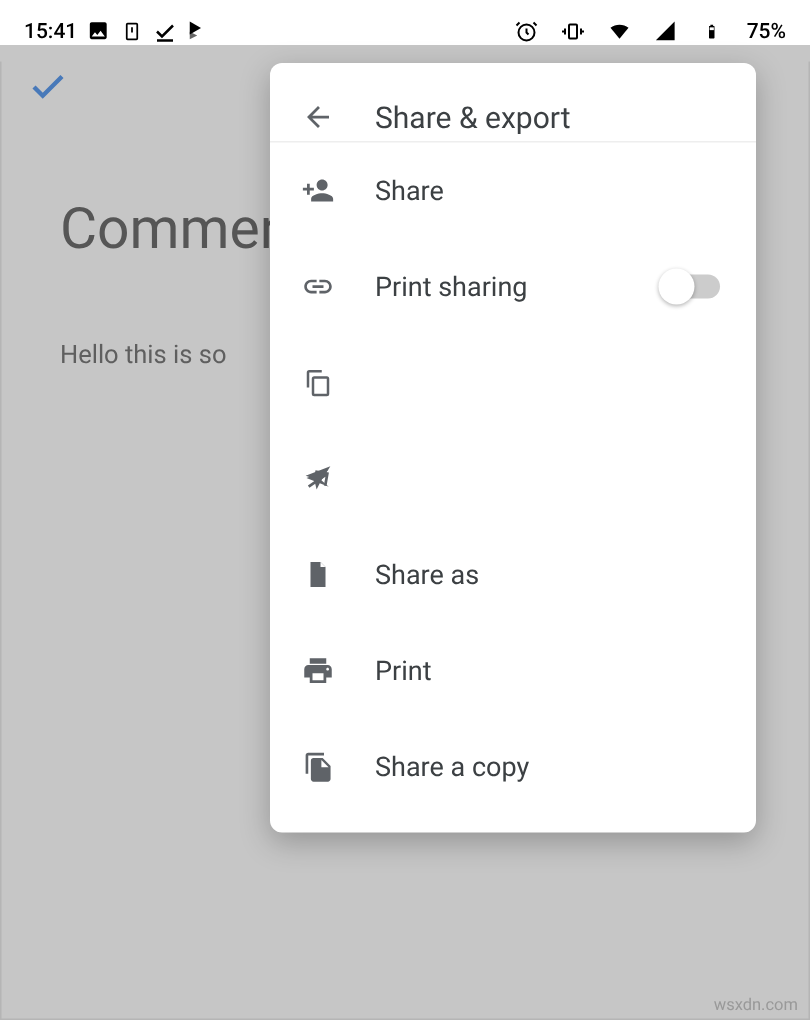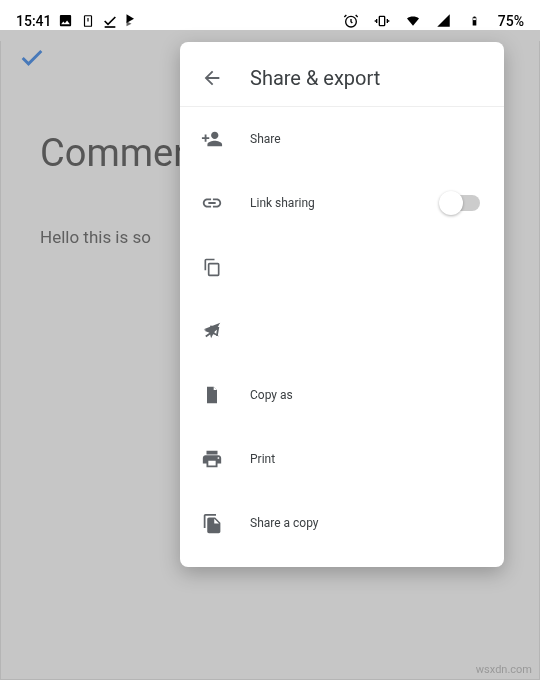--- a/index.html
+++ b/index.html
@@ -74,21 +74,21 @@
       right: 36px;
       width: 324px;
       background: #fff;
       border-radius: 8px;
       box-shadow: 0 6px 20px rgba(0,0,0,0.25);
       padding: 10px 0 12px 0;
     }
     .sheet-header {
       display: flex;
       align-items: flex-start;
-      padding: 14px 20px 16px 20px;
+      padding: 14px 20px 4px 20px;
       border-bottom: 1px solid #eee;
     }
     .sheet-header-title {
       font-size: 20px;
       color: #3c4043;
       margin-left: 26px;
     }
     .sheet-item {
       display: flex;
       align-items: center;
@@ -98,21 +98,21 @@
     .sheet-item-icon {
       width: 24px;
       height: 24px;
       display: flex;
       align-items: center;
       justify-content: center;
       color: #5f6368;
       flex-shrink: 0;
     }
     .sheet-item-label {
-      font-size: 12px;
+      font-size: 18px;
       color: #3c4043;
       margin-left: 26px;
       flex: 1;
     }
     
     .toggle {
       width: 38px;
       height: 16px;
       background: #ccc;
       border-radius: 10px;
@@ -236,21 +236,21 @@
       </span>
       <span class="sheet-item-label">Share</span>
     </div>
 
     <div class="sheet-item">
       <span class="sheet-item-icon">
         <svg viewBox="0 0 24 24" width="22" height="22" fill="#5f6368">
             <path d="M3.9 12c0-1.71 1.39-3.1 3.1-3.1h4V7H7c-2.76 0-5 2.24-5 5s2.24 5 5 5h4v-1.9H7c-1.71 0-3.1-1.39-3.1-3.1zM8 13h8v-2H8v2zm9-6h-4v1.9h4c1.71 0 3.1 1.39 3.1 3.1s-1.39 3.1-3.1 3.1h-4V17h4c2.76 0 5-2.24 5-5s-2.24-5-5-5z"></path>
           </svg>
       </span>
-      <span class="sheet-item-label">Link sharing</span>
+      <span class="sheet-item-label">Print sharing</span>
       <span class="toggle">
         <span class="toggle-knob"></span>
       </span>
     </div>
 
     <div class="sheet-item">
       <span class="sheet-item-icon">
         <svg viewBox="0 0 24 24" width="20" height="20" fill="none" stroke="#5f6368" stroke-width="2">
             <rect x="8" y="8" width="12" height="14" rx="1"></rect>
             <path d="M4 16V4c0-.5.5-1 1-1h10"></path>
@@ -276,21 +276,21 @@
       </span>
     </div>
 
     <div class="sheet-item">
       <span class="sheet-item-icon">
         <svg viewBox="0 0 24 24" width="20" height="22" fill="#5f6368">
             <path d="M6 2h8l4 4v16H6V2z"></path>
             <path d="M14 2v4h4" fill="#fff"></path>
           </svg>
       </span>
-      <span class="sheet-item-label">Copy as</span>
+      <span class="sheet-item-label">Share as</span>
     </div>
 
     <div class="sheet-item">
       <span class="sheet-item-icon">
         <svg viewBox="0 0 24 24" width="22" height="22" fill="#5f6368">
             <path d="M19 8H5c-1.66 0-3 1.34-3 3v6h4v4h12v-4h4v-6c0-1.66-1.34-3-3-3zm-3 11H8v-5h8v5zm3-7c-.55 0-1-.45-1-1s.45-1 1-1 1 .45 1 1-.45 1-1 1zm-1-9H6v4h12V3z"></path>
           </svg>
       </span>
       <span class="sheet-item-label">Print</span>
     </div>

